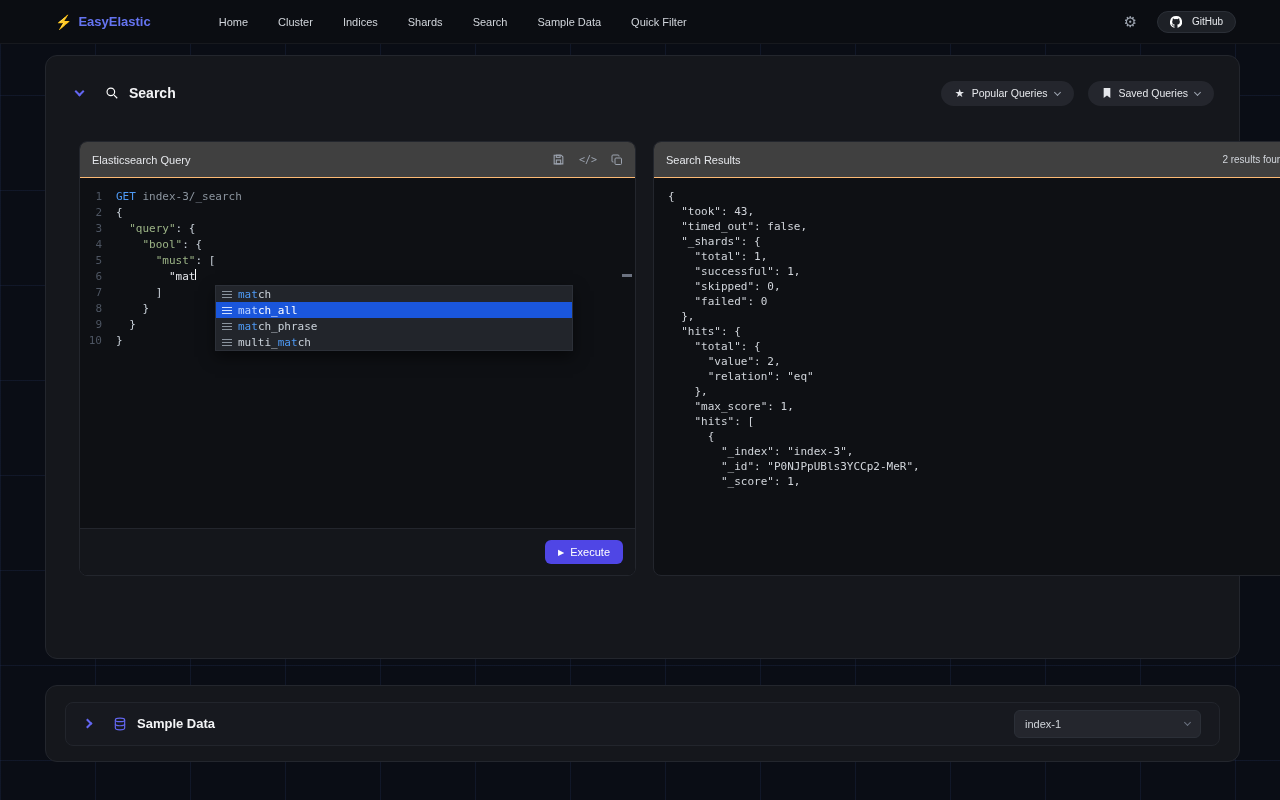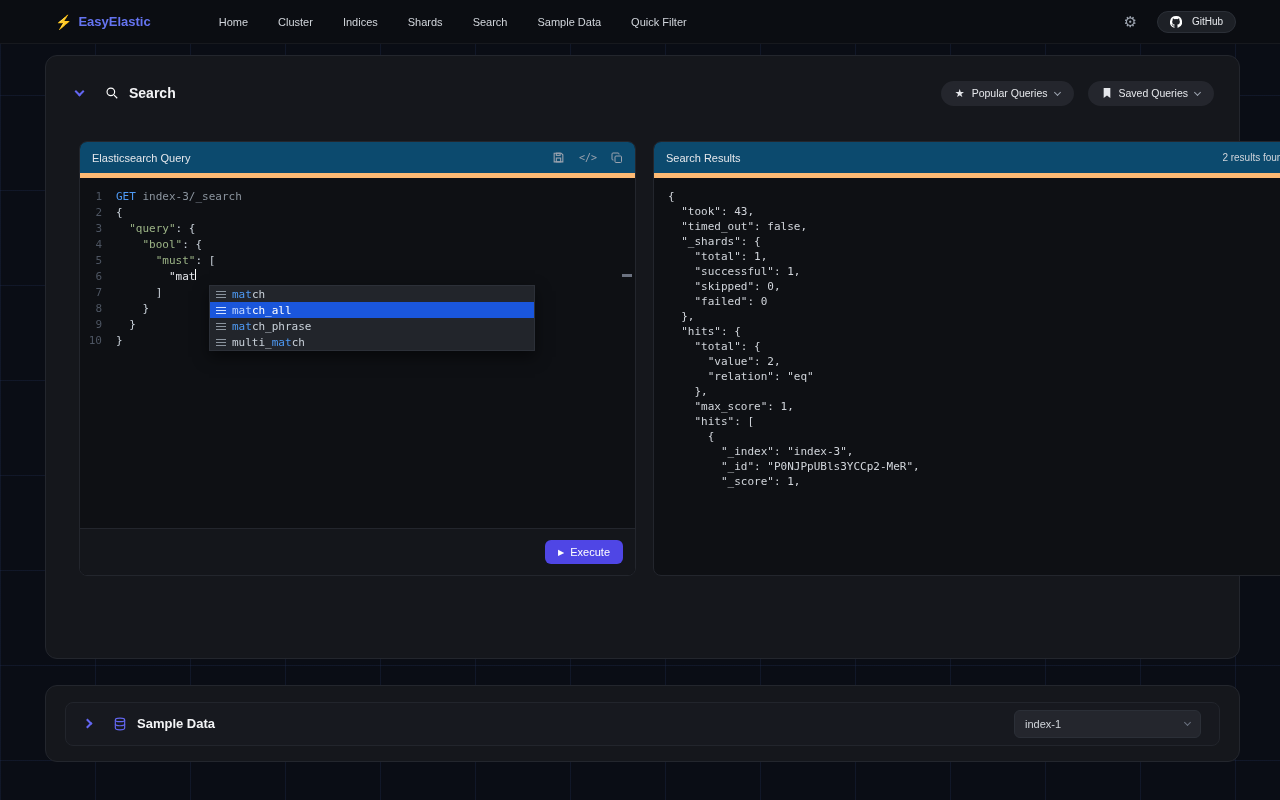--- a/index.html
+++ b/index.html
@@ -54,42 +54,42 @@
   }
   .star { color:#e5e7eb; font-size:11px; }
   
   .panel {
     position:absolute; top:85px; height:435px; background:#0e1014;
     border:1px solid #23262d; border-radius:8px; overflow:hidden;
   }
   .panel-query { left:33px; width:557px; }
   .panel-results { left:607px; width:648px; }
   .panel-head {
-    height:36px; background:#0c4a6e; border-bottom:5px solid #fdba74;
+    height:36px; background:#404040; border-bottom:1px solid #fdba74;
     display:flex; align-items:center; padding:0 12px; font-size:11px; color:#e5e7eb;text-align:center;
   }
   .head-icons { margin-left:auto; display:flex; align-items:center; gap:14px; color:#9ca3af; }
   .head-icons svg, .code-glyph { cursor:pointer; }
   .code-glyph { font-family:"DejaVu Sans Mono", monospace; font-size:10px; color:#9ca3af; }
   .results-count { margin-left:auto; font-size:10px; color:#d1d5db; }
   
   .editor { position:absolute; top:37px; left:0; right:0; bottom:47px; padding-top:10px; font-family:"DejaVu Sans Mono", monospace; font-size:11px; }
   .code-row { display:flex; height:16px; line-height:16px; white-space:pre; }
   .ln { width:36px; text-align:right; padding-right:14px; color:#4d5562; flex:none; }
   .seg-kw { color:#4e9af5; }
   .seg-path { color:#8b949e; }
   .seg-key { color:#9cb486; }
   .seg-brace { color:#c9d1d9; }
   .seg-str { color:#e5e7eb; }
   .seg-plain { color:#c9d1d9; }
   .caret { display:inline-block; width:1px; height:11px; background:#ffffff; vertical-align:-1px; }
   .overview-dash { position:absolute; right:3px; top:95px; width:10px; height:3px; background:#6b7280; }
   
   .autocomplete {
-    position:absolute; left:129px; top:106px; width:326px;
+    position:absolute; left:135px; top:106px; width:358px;
     background:#22252b; border:1px solid #2c3038; box-shadow:0 6px 14px rgba(0,0,0,.5);
   }
   .ac-item { display:flex; align-items:center; height:16px; padding:0 6px; font-family:"DejaVu Sans Mono", monospace; font-size:11px; color:#c9d1d9; cursor:pointer; }
   .ac-item.selected { background:#1a56db; color:#ffffff; }
   .lines-icon { width:10px; height:7px; margin-right:6px; flex:none;
     background:repeating-linear-gradient(#8b949e 0 1px, transparent 1px 3px); }
   .ac-item.selected .lines-icon { background:repeating-linear-gradient(#cfe0ff 0 1px, transparent 1px 3px); }
   .ac-hl { color:#4e9af5; }
   .ac-item.selected .ac-hl { color:#bcd4ff; }
   

